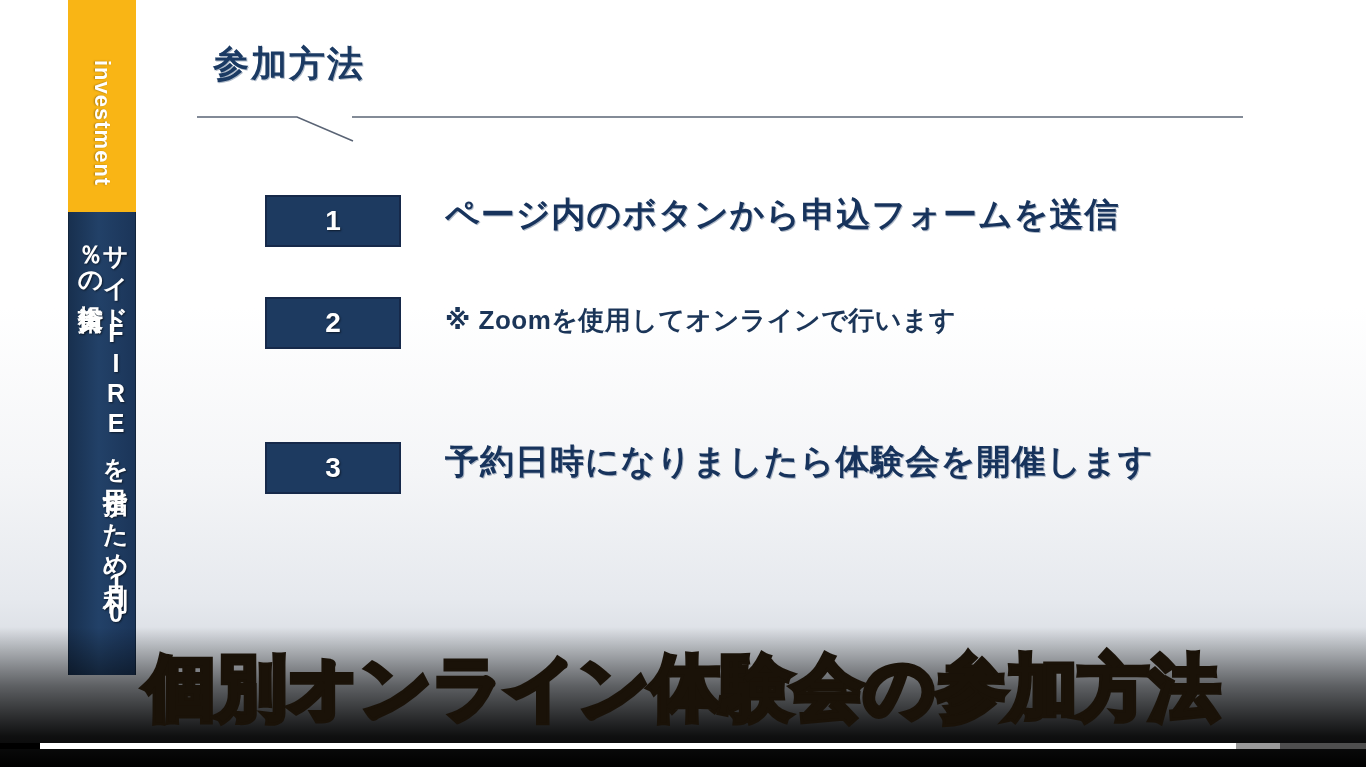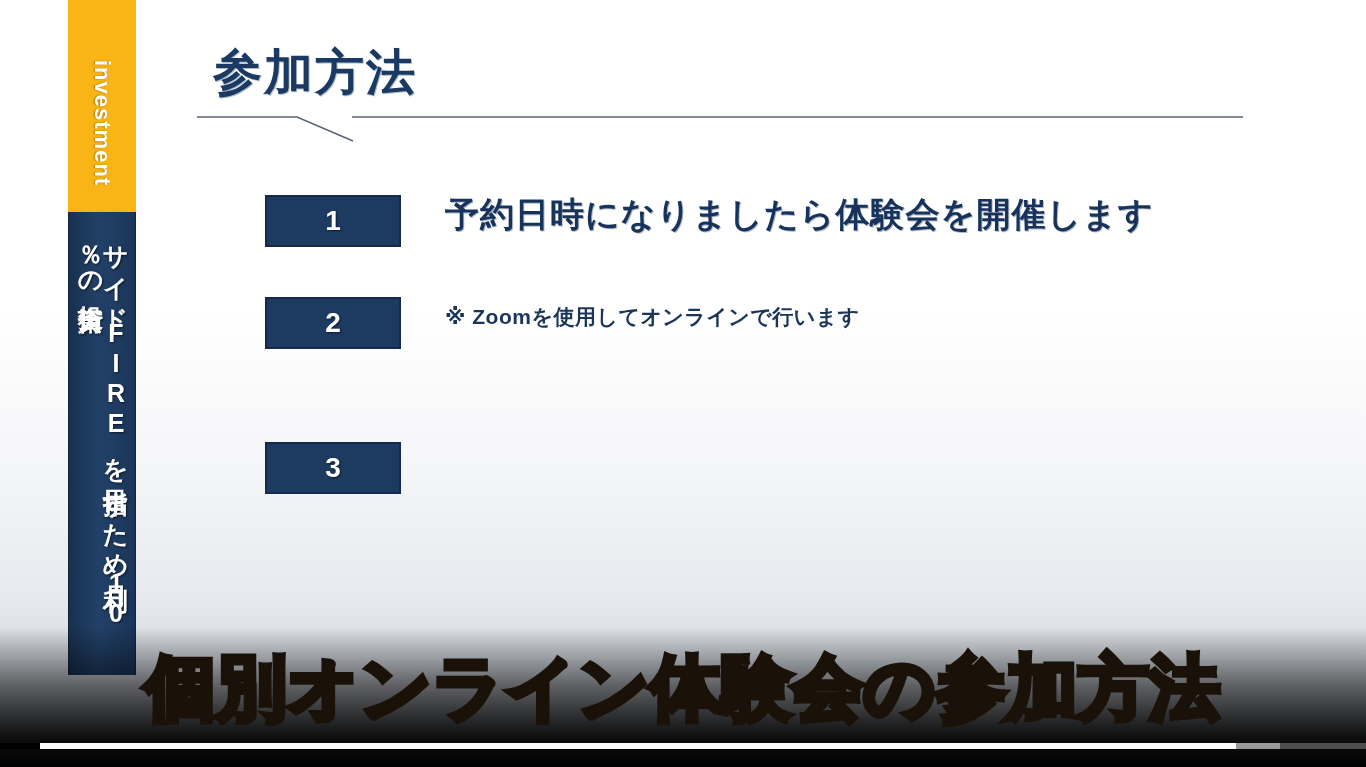--- a/index.html
+++ b/index.html
@@ -95,21 +95,21 @@
     text-shadow: 1px 1px 2px rgba(0,0,0,0.55);
     padding-top: 16px;
     box-sizing: border-box;
   }
 
   
   #slide-title {
     position: absolute;
     left: 213px;
     top: 40px;
-    font-size: 49px;
+    font-size: 36px;
     font-weight: bold;
     color: #1b3a63;
     letter-spacing: 2px;
     text-shadow: 1px 1px 0 rgba(30,60,100,0.35);
   }
   #title-rule {
     position: absolute;
     left: 195px;
     top: 100px;
     width: 1050px;
@@ -146,21 +146,21 @@
   }
   .step-head {
     font-size: 34px;
     font-weight: bold;
     color: #17335c;
     letter-spacing: 1px;
     text-shadow: 1px 1px 0 rgba(25,55,95,0.35);
     line-height: 1.25;
   }
   .step-note {
-    font-size: 21px;
+    font-size: 26px;
     font-weight: bold;
     color: #1b3558;
     letter-spacing: 0.5px;
     margin-top: 8px;
     text-align: right;
   }
 
   
   #caption {
     position: absolute;
@@ -278,34 +278,35 @@
     <div id="slide-title">参加方法</div>
 
     <svg id="title-rule" viewBox="0 0 1050 45" preserveAspectRatio="none">
       <path d="M2,17 L102,17 L158,41" stroke="#5a6475" stroke-width="1.6" fill="none"></path>
       <path d="M157,17 L1048,17" stroke="#5a6475" stroke-width="1.6" fill="none"></path>
     </svg>
 
     <div class="step" style="top:195px">
       <div class="step-badge">1</div>
       <div class="step-body">
-        <div class="step-head">予約日時になりましたら体験会を開催します</div>
+        <div class="step-head">ページ内のボタンから申込フォームを送信</div>
       </div>
     </div>
 
     <div class="step" style="top:297px">
       <div class="step-badge">2</div>
       <div class="step-body">
         <div class="step-note">※ Zoomを使用してオンラインで行います</div>
       </div>
     </div>
 
     <div class="step" style="top:442px">
       <div class="step-badge">3</div>
       <div class="step-body">
+        <div class="step-head">予約日時になりましたら体験会を開催します</div>
       </div>
     </div>
   </div>
 
   <div id="control-gradient"></div>
 
   <div id="caption-outline">個別オンライン体験会の参加方法</div>
   <div id="caption">個別オンライン体験会の参加方法</div>
 
   <div id="controls">

